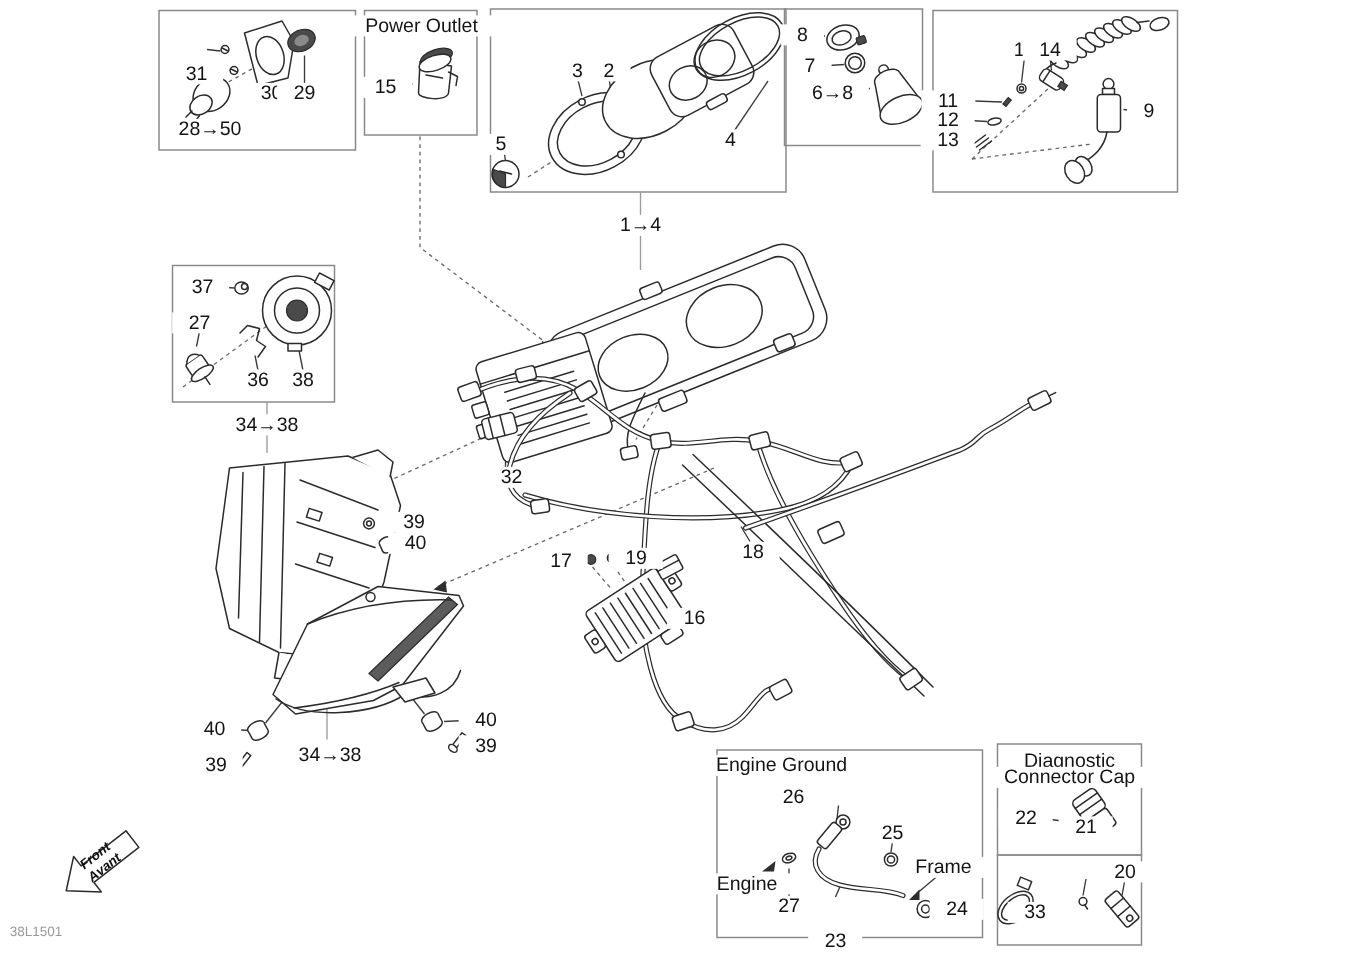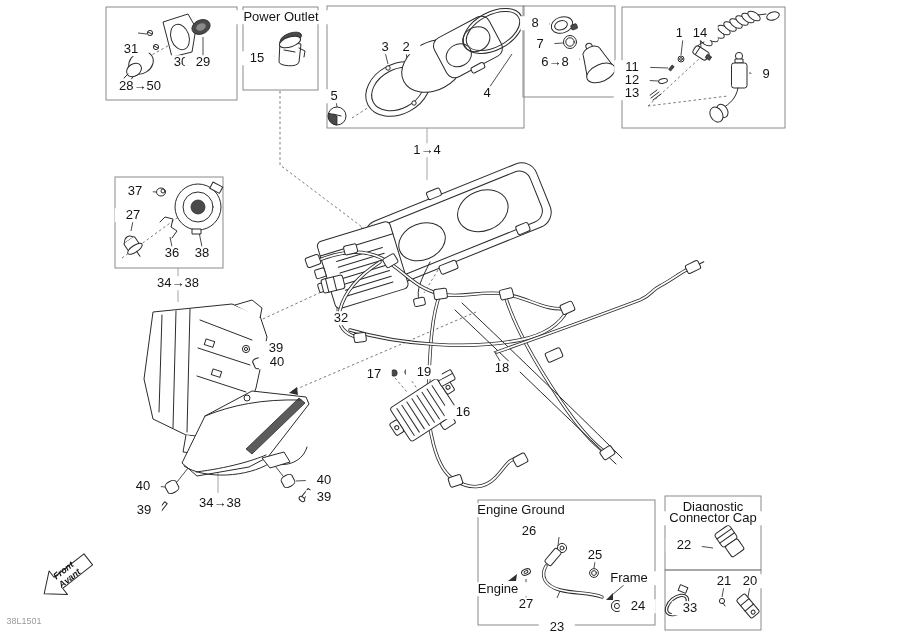--- a/index.html
+++ b/index.html
@@ -448,21 +448,21 @@
       <div class="plabel" style="left: 529px; top: 531px;">26</div>
       <div class="plabel" style="left: 595px; top: 555px;">25</div>
       <div class="plabel" style="left: 629px; top: 578px;">Frame</div>
       <div class="plabel" style="left: 498px; top: 589px;">Engine</div>
       <div class="plabel" style="left: 526px; top: 604px;">27</div>
       <div class="plabel" style="left: 557px; top: 608px; margin-top: 19px;">23</div>
       <div class="plabel" style="left: 638px; top: 606px;">24</div>
       <div class="plabel" style="left: 713px; top: 507px;">Diagnostic</div>
       <div class="plabel" style="left: 713px; top: 518px;">Connector Cap</div>
       <div class="plabel" style="left: 684px; top: 545px;">22</div>
-      <div class="plabel" style="left: 724px; top: 581px;">21</div>
+      <div class="plabel" style="left: 724px; top: 551px;">21</div>
       <div class="plabel" style="left: 750px; top: 581px;">20</div>
       <div class="plabel" style="left: 690px; top: 608px;">33</div>
       <div class="plabel" style="left: 24px; top: 622px; font-size: 9px; color: rgb(154, 154, 154);">38L1501</div>
     </div>
 
 <div class="front-text">
   <div>Front</div>
   <div>Avant</div>
 </div>
 

